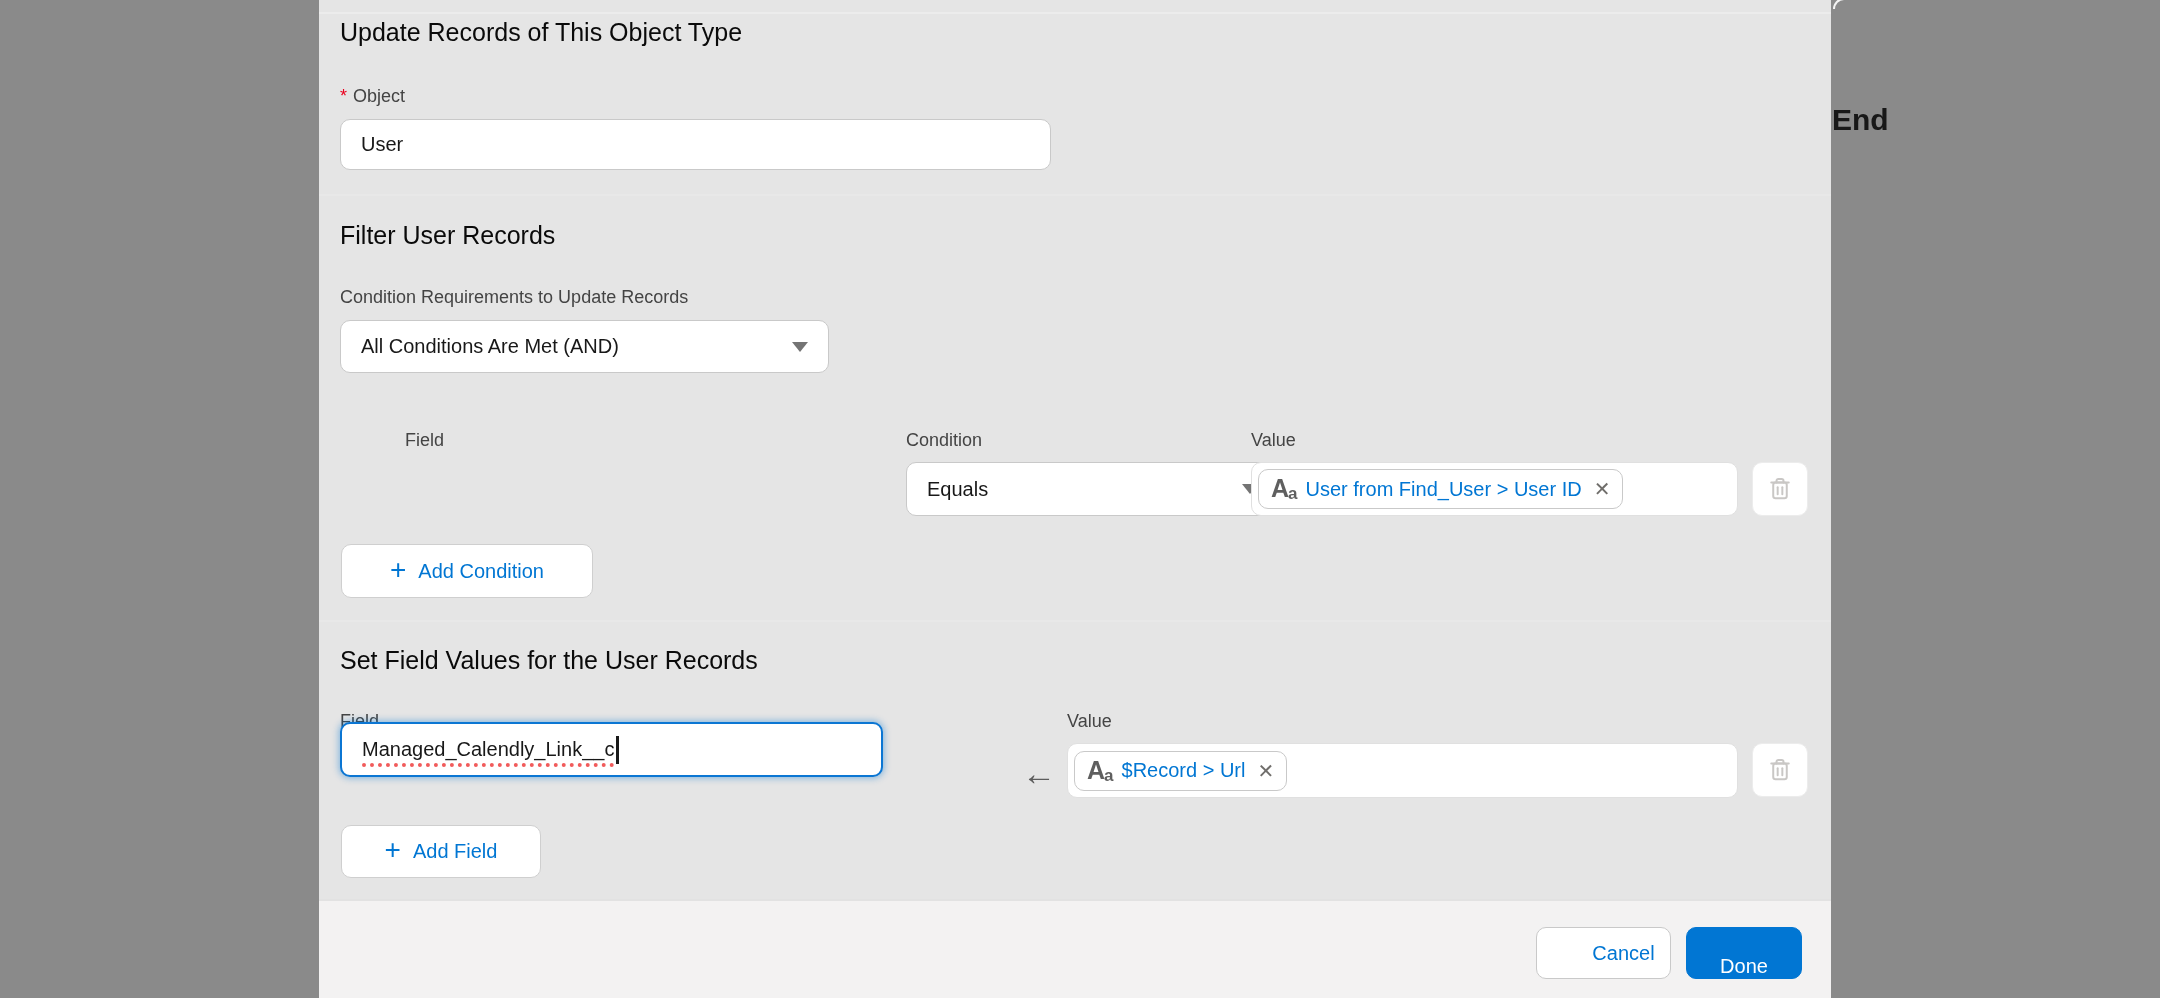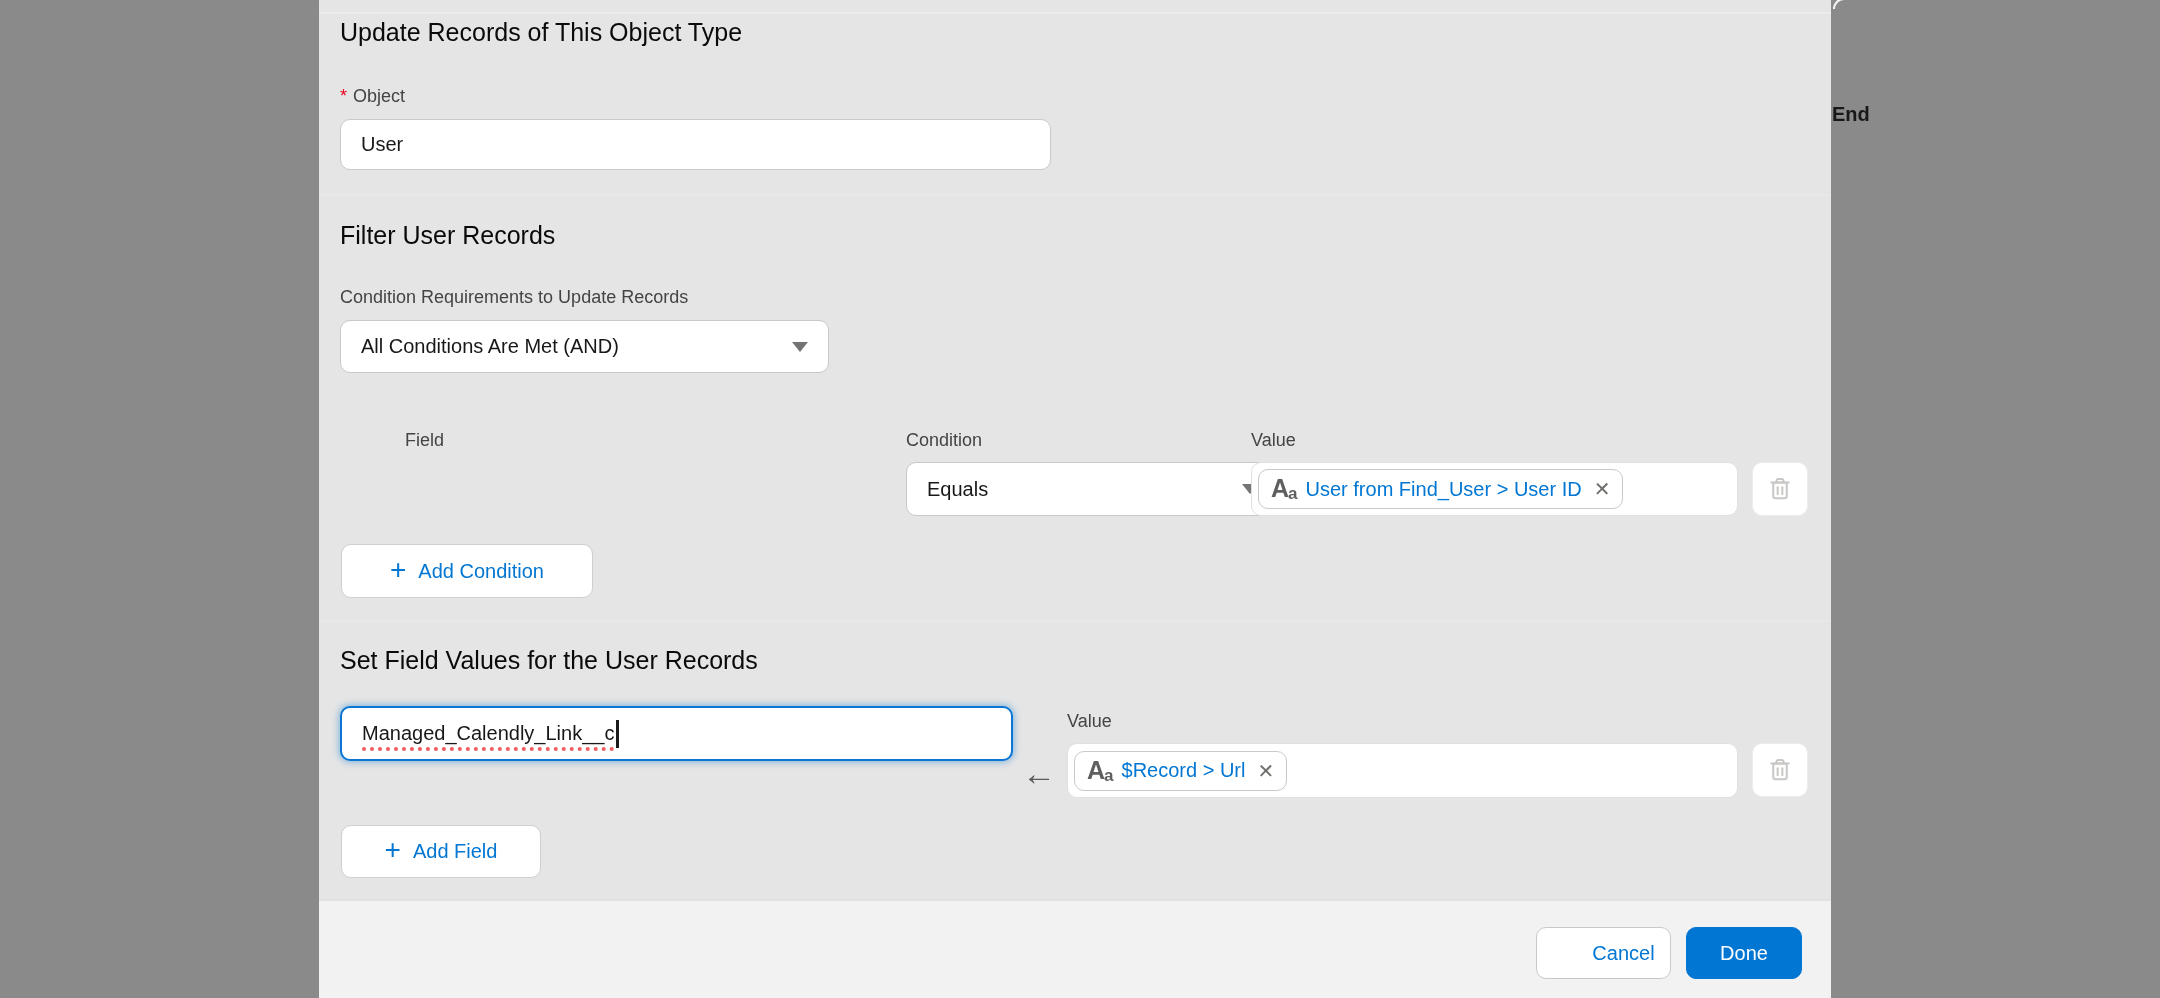--- a/index.html
+++ b/index.html
@@ -2,21 +2,21 @@
 <html><head>
 <meta charset="utf-8">
 <style>
   * { margin:0; padding:0; box-sizing:border-box; }
   html,body { width:2160px; height:998px; overflow:hidden; }
   body { font-family:"Liberation Sans","DejaVu Sans",sans-serif; }
 
   .stage { position:relative; width:2160px; height:998px; background:#8a8a8a; }
 
   
-  .end-label { position:absolute; left:1832px; top:103px; font-size:20px; font-weight:700; color:#181818; }
+  .end-label { position:absolute; left:1832px; top:103px; font-size:30px; font-weight:700; color:#181818; }
   .corner-arc { position:absolute; left:1833px; top:-2px; width:30px; height:11px;
                 border-left:2px solid rgba(255,255,255,.9); border-top:2px solid rgba(255,255,255,.9);
                 border-top-left-radius:12px; }
 
   
   .panel { position:absolute; left:319px; top:0; width:1512px; height:998px; background:#e5e5e5; }
   .rule { position:absolute; left:0; width:1512px; height:2px; background:#ececec; }
 
   .heading { position:absolute; font-size:25px; color:#0a0a0a; font-weight:400; }
   .lbl { position:absolute; font-size:18px; color:#444444; }
@@ -125,21 +125,21 @@
     <div class="add-btn" style="left:22px; top:544px; width:252px; height:54px;">
       <span class="plus">+</span>
       <span>Add Condition</span>
     </div>
 
     <div class="rule" style="top:620px; background:#e8e8e8;"></div>
 
     <div class="heading" style="left:21px; top:646px;">Set Field Values for the User Records</div>
 
     <div class="lbl" style="left:21px; top:711px;">Field</div>
-    <div class="inputbox focused" style="left:21px; top:706px; width:673px; height:55px;">
+    <div class="inputbox focused" style="left:21px; top:722px; width:543px; height:55px;">
       <span class="spell-error">Managed_Calendly_Link__c</span>
         <span class="caret"></span>
     </div>
 
     <div class="arrow-left" style="left:703px; top:756px;">←</div>
 
     <div class="lbl" style="left:748px; top:711px;">Value</div>
     <div class="combobox" style="left:748px; top:743px; width:671px; height:55px;">
       <div class="pill">
         <span class="aa">
@@ -163,19 +163,19 @@
 
     <div class="add-btn" style="left:22px; top:825px; width:200px; height:53px;">
       <span class="plus">+</span>
       <span>Add Field</span>
     </div>
 
     <div class="footer">
       <div class="btn btn-neutral" style="left:1217px; width:135px;padding-left:40px;">
         <span>Cancel</span>
       </div>
-      <div class="btn btn-brand" style="left:1367px; width:116px;">
+      <div class="btn btn-brand" style="left:1367px; width:116px;align-items:flex-end;">
         <span>Done</span>
       </div>
     </div>
 
   </div>
 </div>
 
 </body></html>

